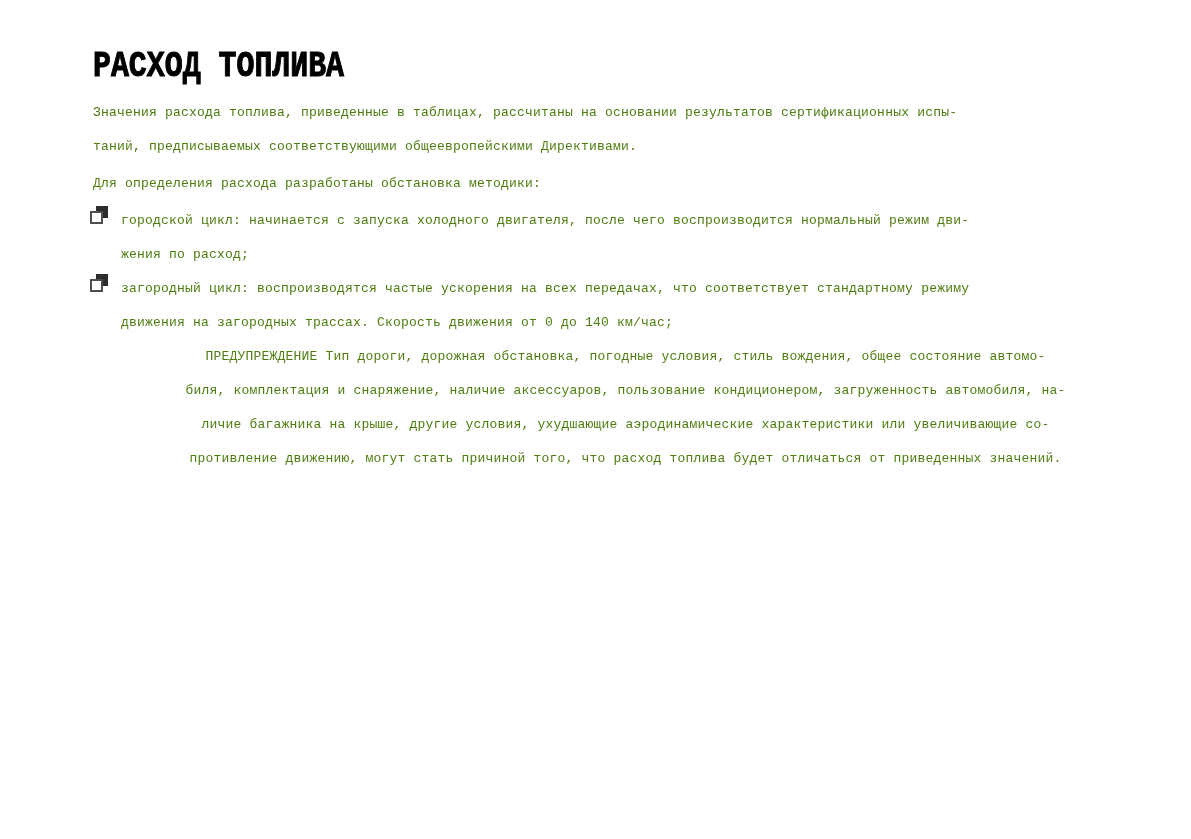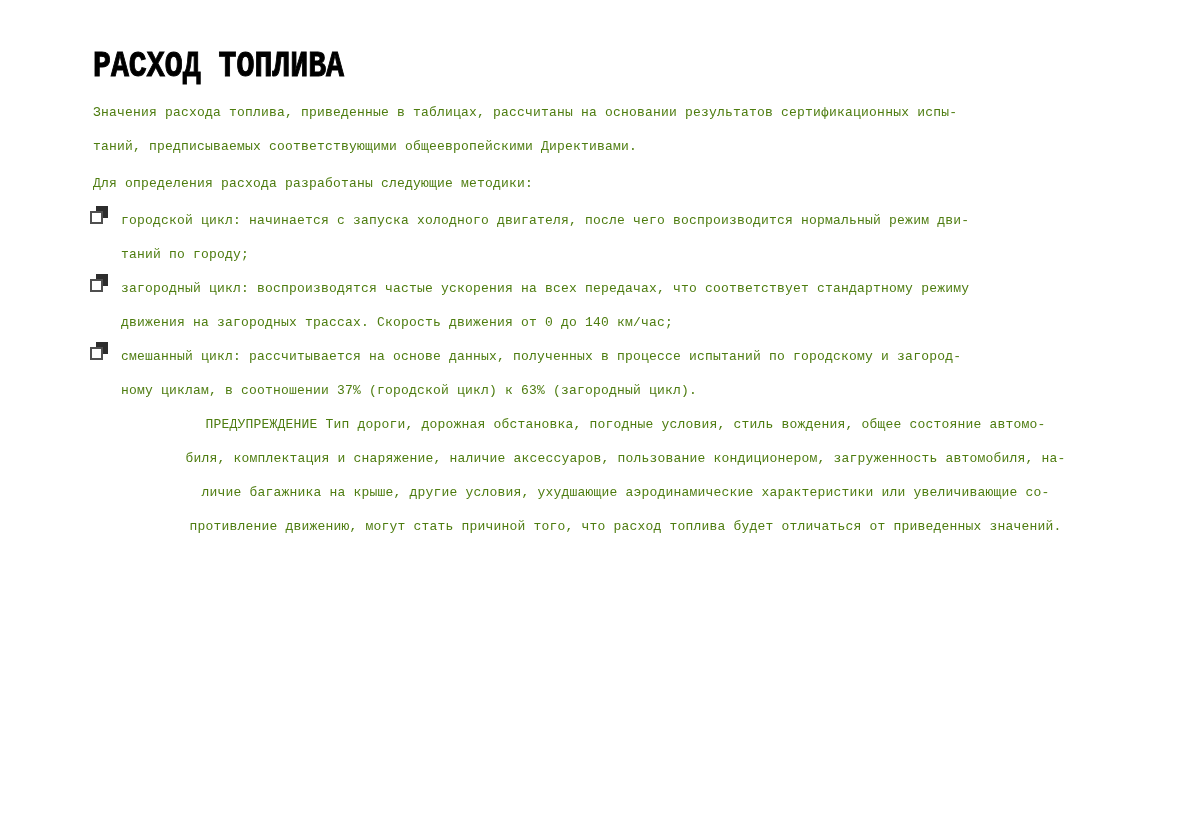--- a/index.html
+++ b/index.html
@@ -78,37 +78,32 @@
 <body>
 
 <div class="page">
   <div class="content">
 
     <h1 class="title">РАСХОД ТОПЛИВА</h1>
 
     <p class="body intro pre">Значения расхода топлива, приведенные в таблицах, рассчитаны на основании результатов сертификационных испы-
 таний, предписываемых соответствующими общеевропейскими Директивами.</p>
 
-    <p class="body lead pre">Для определения расхода разработаны следующие методики:</p>
+    <p class="body lead pre">Для определения расхода разработаны обстановка методики:</p>
 
     <ul class="cycle-list">
       <li>
         <span class="sq"></span>
         <span class="body pre">городской цикл: начинается с запуска холодного двигателя, после чего воспроизводится нормальный режим дви-
-таний по городу;</span>
+жения по расход;</span>
       </li>
       <li>
         <span class="sq"></span>
         <span class="body pre">загородный цикл: воспроизводятся частые ускорения на всех передачах, что соответствует стандартному режиму
 движения на загородных трассах. Скорость движения от 0 до 140 км/час;</span>
-      </li>
-      <li>
-        <span class="sq"></span>
-        <span class="body pre">смешанный цикл: рассчитывается на основе данных, полученных в процессе испытаний по городскому и загород-
-ному циклам, в соотношении 37% (городской цикл) к 63% (загородный цикл).</span>
       </li>
     </ul>
 
     <p class="body warning"><span>ПРЕДУПРЕЖДЕНИЕ</span> <span class="pre">Тип дороги, дорожная обстановка, погодные условия, стиль вождения, общее состояние автомо-
 биля, комплектация и снаряжение, наличие аксессуаров, пользование кондиционером, загруженность автомобиля, на-
 личие багажника на крыше, другие условия, ухудшающие аэродинамические характеристики или увеличивающие со-
 противление движению, могут стать причиной того, что расход топлива будет отличаться от приведенных значений.</span></p>
 
   </div>
 </div>

